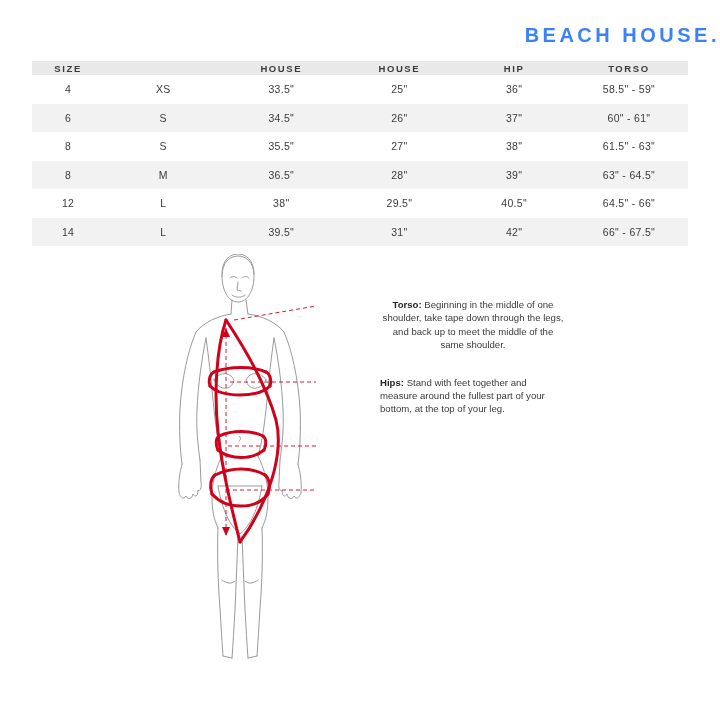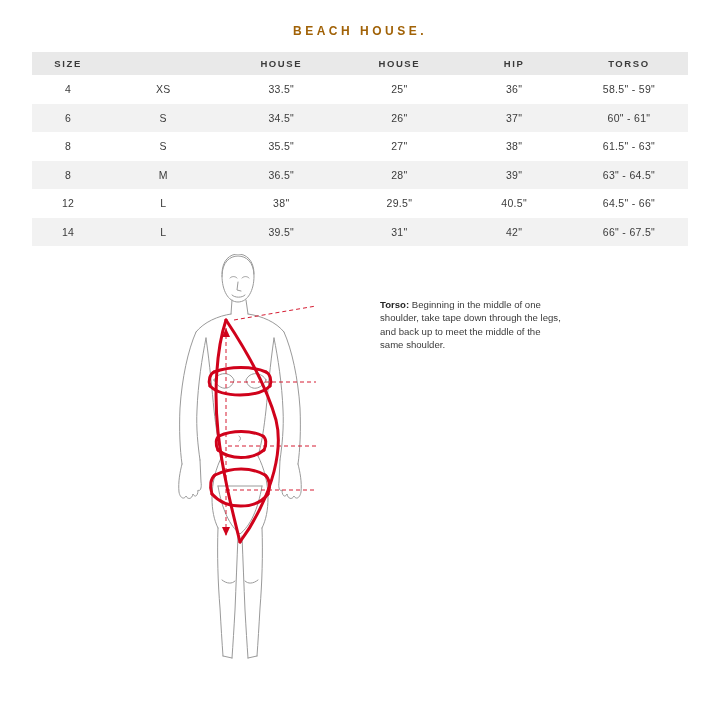--- a/index.html
+++ b/index.html
@@ -14,43 +14,43 @@
     color: #3b3b3b;
     overflow: hidden;
     position: relative;
   }
   .page {
     width: 720px;
     height: 701px;
     position: relative;
   }
   .brand {
-    text-align: center;
-    font-size: 12px;
+    text-align: right;
+    font-size: 20px;
     letter-spacing: 3.5px;
     font-weight: 700;
-    color: #a16207;
+    color: #3b82f6;
     padding-top: 24px;
     padding-bottom: 14px;
     font-family: "Liberation Sans", sans-serif;
   }
   table.size-table {
     width: 656px;
     margin: 0 auto;
     border-collapse: collapse;
     font-size: 10.5px;
   }
   table.size-table th {
     background: #e9e9e9;
     color: #3a3a3a;
     font-size: 9.5px;
     letter-spacing: 1.6px;
     font-weight: 700;
     text-align: center;
-    height: 23px;
+    height: 14px;
     padding: 0;
   }
   table.size-table td {
     text-align: center;
     height: 28.5px;
     padding: 0;
     font-size: 10.5px;
     color: #3b3b3b;
     letter-spacing: 0.3px;
   }
@@ -90,21 +90,21 @@
   .note {
     font-size: 9.6px;
     line-height: 13.4px;
     color: #3b3b3b;
     margin-bottom: 17px;
   }
   .note b {
     font-weight: 700;
     color: #262626;
   }
-  .note.n1 { margin-bottom: 24px; }
+  .note.n1 { margin-bottom: 24px; text-align: center; }
   .note.n2 { margin-bottom: 20px; }
   .note.n3 { margin-bottom: 20px; }
 </style>
 </head>
 <body>
 
 <div class="page">
 
   <div class="brand">BEACH HOUSE.</div>
 
@@ -256,16 +256,19 @@
       <g fill="#d0021b">
         <path d="M108 74 l-4 9 l8 0 z"></path>
         <path d="M108 282 l-4 -9 l8 0 z"></path>
       </g>
     </svg>
 
     <div class="notes">
       <div class="note n1">
         <b>Torso:</b><span> Beginning in the middle of one shoulder, take tape down through the legs, and back up to meet the middle of the same shoulder.</span>
       </div>
+      <div class="note n4">
+        <b>Hips:</b><span> Stand with feet together and measure around the fullest part of your bottom, at the top of your leg.</span>
+      </div>
     </div>
 
   </div>
 </div>
 
 </body></html>

